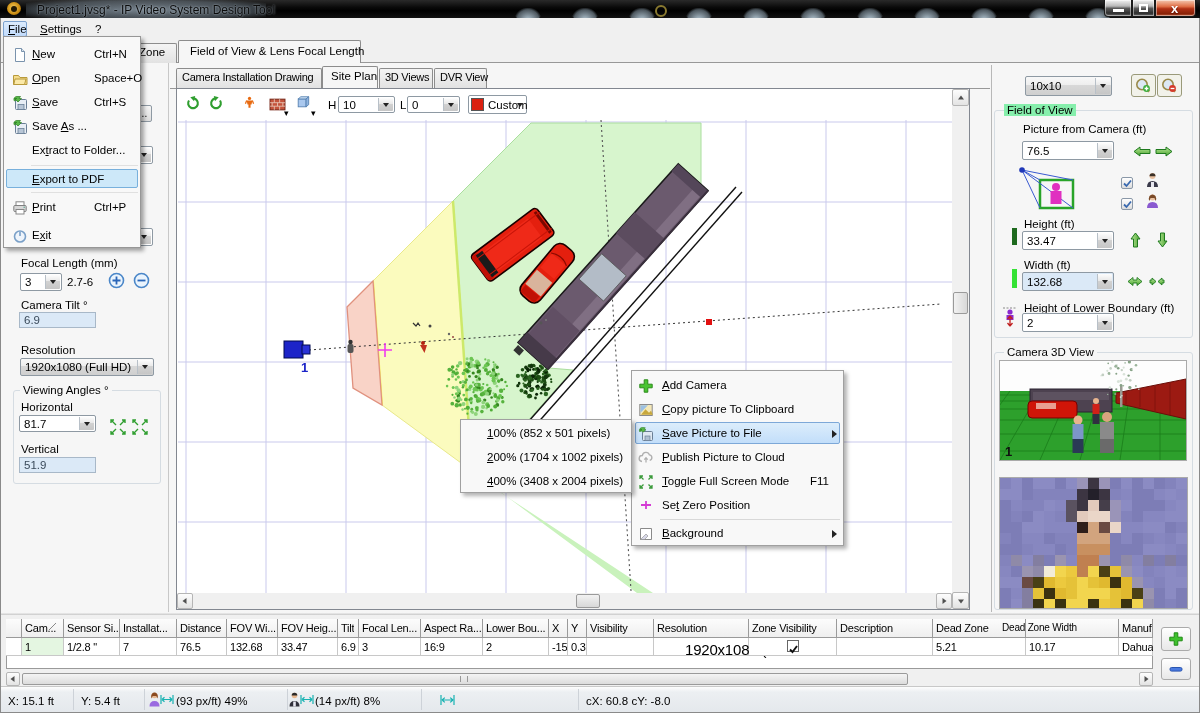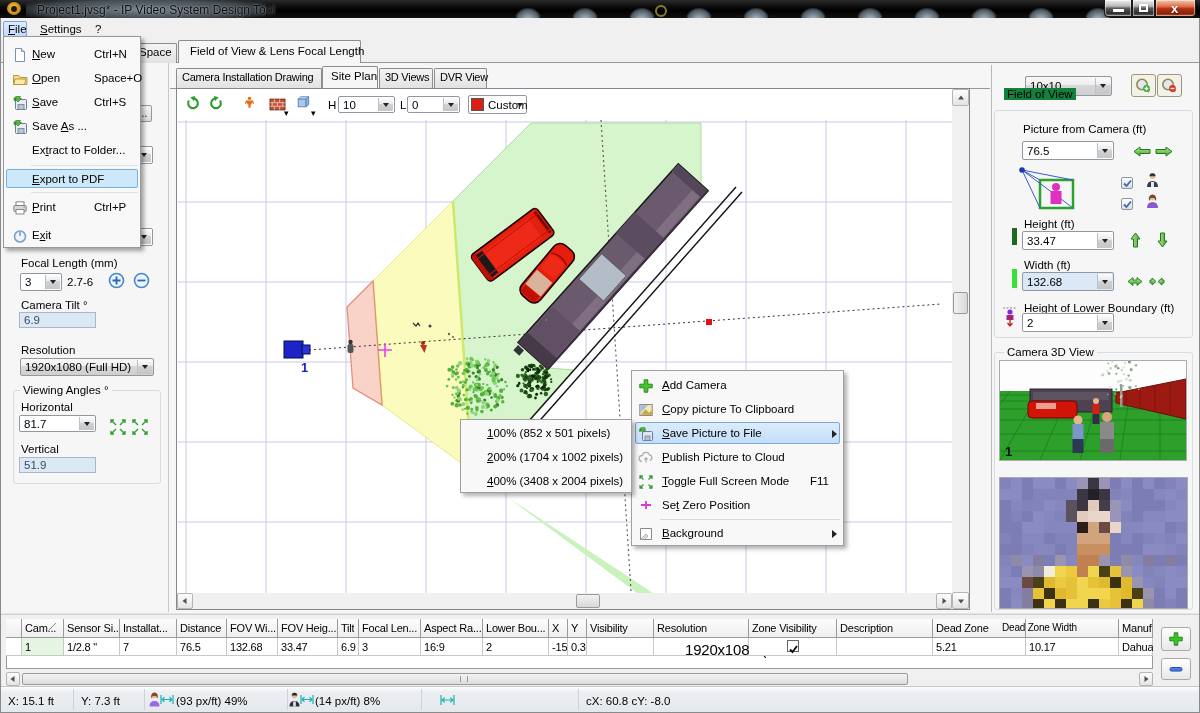--- a/index.html
+++ b/index.html
@@ -34,21 +34,21 @@
 <div class="abs" style="left:1155px;top:0;width:41px;height:17px;background:linear-gradient(#f5c8b0,#e07048 40%,#b03014 55%,#8a2208 85%,#b85a35);border:1px solid #1a1a1a;border-top:none;border-radius:0 0 4px 0;box-shadow:inset 0 0 0 1px rgba(255,255,255,0.45)">
     <div class="abs" style="left:15px;top:1px;font-size:13px;font-weight:bold;color:#fff;text-shadow:0 1px 2px #5a1005">x</div>
   </div>
 <div class="abs" style="left:0;top:18px;width:1200px;height:22px;background:#f0f0f0"></div>
 <div class="abs" style="left:3px;top:21px;width:24px;height:16px;background:linear-gradient(#dcebfc,#c1dbfc);border:1px solid #7da2ce;border-radius:2px"></div>
 <div class="lbl" style="left:8px;top:23px"><span class="u">F</span>ile</div>
 <div class="lbl" style="left:40px;top:23px"><span class="u">S</span>ettings</div>
 <div class="lbl" style="left:95px;top:23px">?</div>
 <div class="abs" style="left:0;top:62px;width:1200px;height:1px;background:#989898"></div>
 <div class="abs" style="left:100px;top:43px;width:77px;height:20px;background:linear-gradient(#f4f4f4,#e2e2e2);border:1px solid #8c8c8c;border-bottom:none;border-radius:2px 2px 0 0"></div>
-<div class="lbl" style="left:139px;top:46px;font-size:11.5px">Space</div>
+<div class="lbl" style="left:139px;top:46px;font-size:11.5px">Zone</div>
 <div class="abs" style="left:178px;top:40px;width:183px;height:23px;background:#f6f6f6;border:1px solid #8c8c8c;border-bottom:none;border-radius:2px 2px 0 0"></div>
 <div class="lbl" style="left:190px;top:45px;font-size:11.5px">Field of View &amp; Lens Focal Length</div>
 <div class="abs" style="left:0;top:63px;width:170px;height:549px;background:#f6f6f6"></div>
 <div class="abs" style="left:168px;top:63px;width:1px;height:549px;background:#c8c8c8"></div>
 <div class="abs" style="left:134px;top:105px;width:18px;height:17px;background:linear-gradient(#f5f5f5,#ddd);border:1px solid #8e99a3;border-radius:2px;font-size:10px;text-align:center;line-height:15px">...</div>
 <div class="abs" style="left:120px;top:146px;width:33px;height:18px;border:1px solid #8e99a3;background:#fff;border-radius:2px">
     <div style="position:absolute;right:1px;top:1px;bottom:1px;width:15px;background:linear-gradient(#fdfdfd,#e8e8e8 45%,#d2d2d2 46%,#c6c6c6);border-left:1px solid #b8c0c8">
       <div style="position:absolute;left:50%;top:50%;transform:translate(-50%,-30%);width:0;height:0;border:3.5px solid transparent;border-top:4px solid #222"></div>
     </div>
   </div>
@@ -558,21 +558,21 @@
       <path d="M10.6 11.5h3.8 M12.5 9.6v3.8" stroke="#fff" stroke-width="1.3"></path>
     </svg></div>
 <div class="abs" style="left:1157px;top:74px;width:25px;height:23px;background:#f2f2ea;border:1px solid #9a9a7a;border-radius:3px"></div>
 <div style="position:absolute;left:1160px;top:77px;width:18px;height:18px;"><svg viewBox="0 0 18 18">
       <circle cx="8" cy="7.5" r="5.2" fill="#dce8f4" stroke="#9a8a4a" stroke-width="1.6"></circle>
       <path d="M11.8 11 l3.4 3.6" stroke="#b08a4a" stroke-width="2.6"></path>
       <circle cx="12.5" cy="11.5" r="3.4" fill="#d43a2a"></circle>
       <path d="M10.6 11.5h3.8" stroke="#fff" stroke-width="1.3"></path>
     </svg></div>
 <div class="abs" style="left:994px;top:110px;width:199px;height:228px;border:1px solid #d5dce2;border-radius:3px"></div>
-<div class="lbl" style="left:1004px;top:88px;background:#15803d;padding:0 3px">Field of View</div>
+<div class="lbl" style="left:1004px;top:104px;background:#86efac;padding:0 3px">Field of View</div>
 <div class="lbl" style="left:1023px;top:123px">Picture from Camera  (ft)</div>
 <div style="position:absolute;left:1022px;top:141px;width:92px;height:19px;border:1px solid #8e99a3;border-radius:2px;background:#fff;box-sizing:border-box">
     <div style="position:absolute;left:4px;top:50%;transform:translateY(-54%);font-size:11.5px;color:#000;white-space:nowrap">76.5</div>
     <div style="position:absolute;right:1px;top:1px;bottom:1px;width:15px;background:linear-gradient(#fdfdfd,#e8e8e8 45%,#d2d2d2 46%,#c6c6c6);border-left:1px solid #b8c0c8;border-radius:0 1px 1px 0">
       <div style="position:absolute;left:50%;top:50%;transform:translate(-50%,-30%);width:0;height:0;border:3.5px solid transparent;border-top:4px solid #222"></div>
     </div>
   </div>
 <svg style="position:absolute;left:1133px;top:146px" width="18" height="11" viewBox="0 0 18 11">
     <defs>
       <linearGradient id="ga" x1="0" y1="0" x2="0" y2="1">
@@ -1081,21 +1081,21 @@
 <svg class="abs" style="left:1168px;top:661px" width="16" height="16" viewBox="0 0 16 16">
     <rect x="2" y="6.5" width="12" height="3.6" rx="1.5" fill="#4a7ae0" stroke="#2a55b0"></rect>
   </svg>
 <div class="abs" style="left:0;top:686px;width:1200px;height:27px;background:linear-gradient(#fdfdfd,#eceff2 20%,#e4e8ec);border-top:1px solid #c8c8c8"></div>
 <div class="abs" style="left:73px;top:689px;width:1px;height:21px;background:#cdd2d8"></div>
 <div class="abs" style="left:144px;top:689px;width:1px;height:21px;background:#cdd2d8"></div>
 <div class="abs" style="left:287px;top:689px;width:1px;height:21px;background:#cdd2d8"></div>
 <div class="abs" style="left:421px;top:689px;width:1px;height:21px;background:#cdd2d8"></div>
 <div class="abs" style="left:578px;top:689px;width:1px;height:21px;background:#cdd2d8"></div>
 <div class="lbl" style="left:8px;top:695px">X: 15.1 ft</div>
-<div class="lbl" style="left:81px;top:695px">Y: 7.3 ft</div>
+<div class="lbl" style="left:81px;top:695px">Y: 5.4 ft</div>
 <svg class="abs" style="left:149px;top:692px" width="11" height="15" viewBox="0 0 11 15">
     <circle cx="5.5" cy="3.5" r="2.8" fill="#e8b890"></circle>
     <path d="M2.8 2 q2.7-2.8 5.4 0 q1.3 2.6 0 4.6 l-.8-2.6 -3.8 0 -.8 2.6 q-1.3-2 0-4.6z" fill="#8a4a20"></path>
     <path d="M0.5 14.5 q0-5.5 5-5.5 q5 0 5 5.5z" fill="#9a6ae0"></path>
   </svg>
 <svg class="abs" style="left:160px;top:695px" width="14" height="9" viewBox="0 0 14 9">
     <path d="M1 0 V9 M13 0 V9 M2 4.5 H12 M2 4.5 l2.5-2.2 M2 4.5l2.5 2.2 M12 4.5l-2.5-2.2 M12 4.5l-2.5 2.2" stroke="#18b2b2" stroke-width="1.2" fill="none"></path>
   </svg>
 <div class="lbl" style="left:176px;top:695px">(93 px/ft) 49%</div>
 <svg class="abs" style="left:289px;top:692px" width="11" height="15" viewBox="0 0 11 15">

